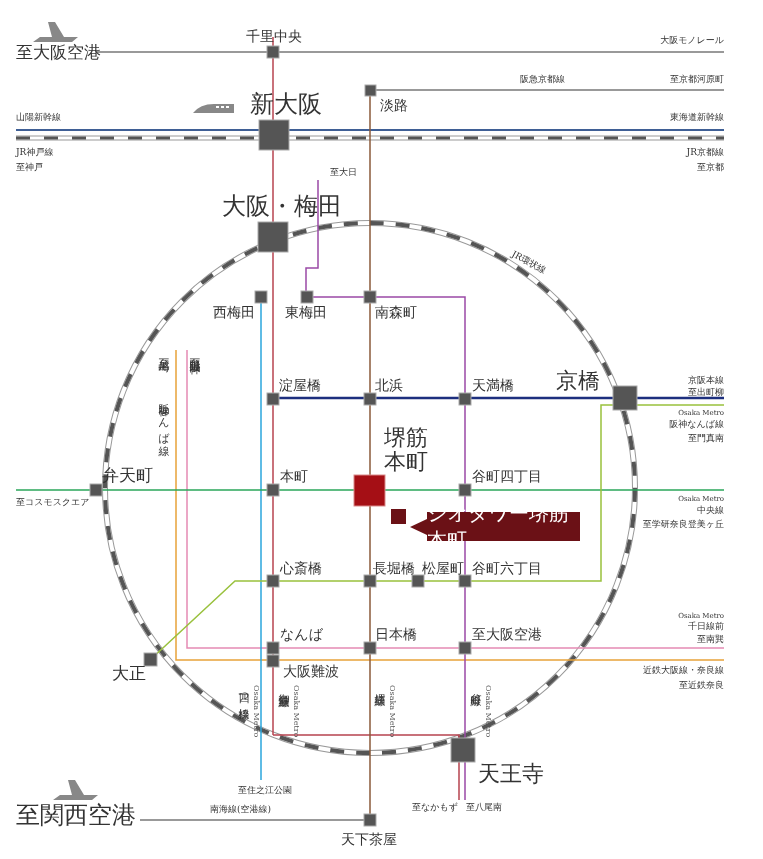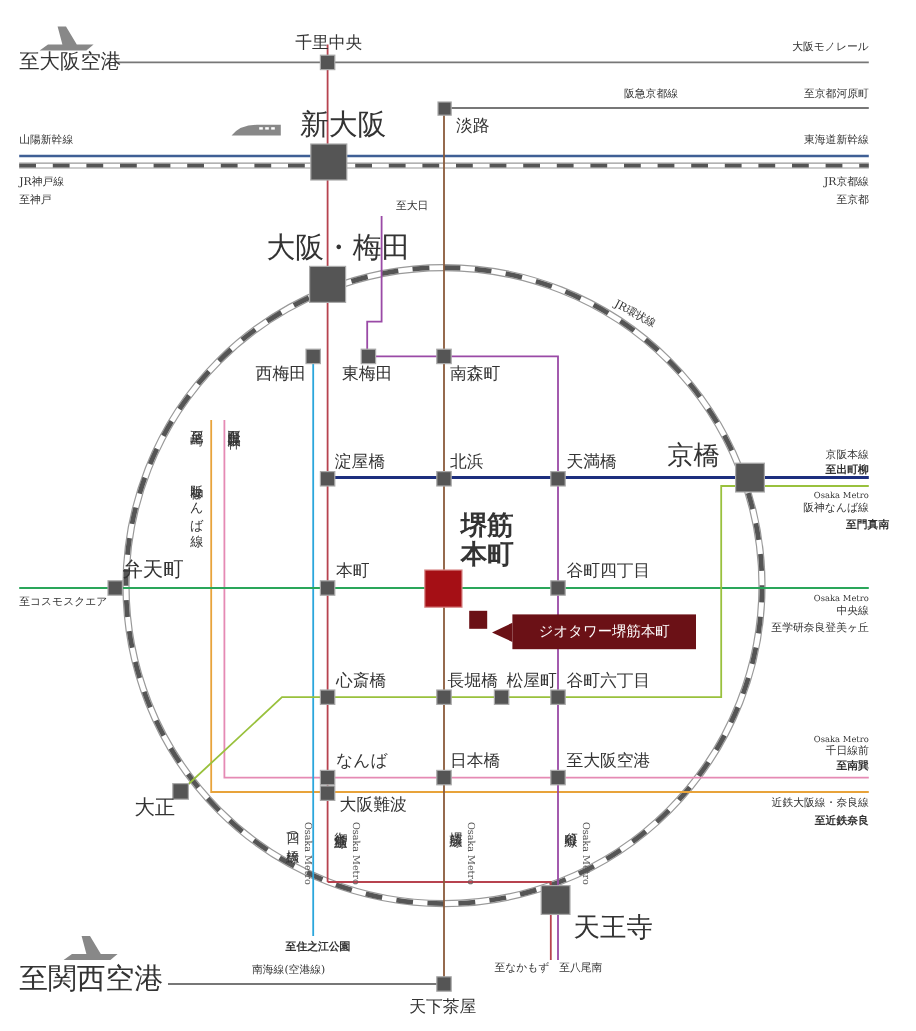--- a/index.html
+++ b/index.html
@@ -6,26 +6,26 @@
   body { width:763px; height:859px; position:relative; overflow:hidden;
          font-family: "DejaVu Serif", "Liberation Serif", serif; color:#333; }
   svg { position:absolute; left:0; top:0; }
   .lbl { position:absolute; white-space:nowrap; color:#333; line-height:1; }
   .s11 { font-size:11px; }
   .s9 { font-size:9px; }
   .s14 { font-size:14px; }
   .s16 { font-size:17px; }
   .s22 { font-size:22px; }
   .s24 { font-size:24px; }
-  .bold { font-weight:bold; }
+  .bold { font-weight:normal; }
   .right { text-align:center; }
   .vert { writing-mode: vertical-rl; text-orientation: upright; letter-spacing:1px; }
   .vert-rot { writing-mode: vertical-rl; font-size:8px; color:#555; }
   .callout { position:absolute; left:427px; top:512px; width:153px; height:29px;
-             background:#6b1116; color:#fff; font-size:12px; display:flex;
+             background:#6b1116; color:#fff; font-size:20px; display:flex;
              align-items:center; justify-content:center; }
   .callout-tip { position:absolute; left:410px; top:519px; width:0; height:0;
              border-top:8px solid transparent; border-bottom:8px solid transparent;
              border-right:17px solid #6b1116; }
 </style>
 </head>
 <body>
 
 <svg width="763" height="859" viewBox="0 0 763 859" xmlns="http://www.w3.org/2000/svg">
 
@@ -137,21 +137,21 @@
 <div class="lbl s11 vert" style="left:189px;top:350px;">至野田阪神</div>
 
 <div class="lbl s14" style="left:279px;top:378px;">淀屋橋</div>
 <div class="lbl s14" style="left:375px;top:378px;">北浜</div>
 <div class="lbl s14" style="left:472px;top:378px;">天満橋</div>
 <div class="lbl s22" style="left:556px;top:370px;">京橋</div>
 <div class="lbl s9 right" style="right:39px;top:376px;">京阪本線</div>
 <div class="lbl s9 right bold" style="right:39px;top:388px;">至出町柳</div>
 <div class="lbl right" style="right:39px;top:410px;font-size:7px;">Osaka Metro</div>
 <div class="lbl s9 right" style="right:39px;top:420px;">阪神なんば線</div>
-<div class="lbl s9 right bold" style="right:22px;top:434px;margin-left:48px;">至門真南</div>
+<div class="lbl s9 right bold" style="right:39px;top:434px;margin-left:48px;">至門真南</div>
 
 <div class="lbl s22 bold" style="left:384px;top:427px;">堺筋</div>
 <div class="lbl s22 bold" style="left:384px;top:451px;">本町</div>
 
 <div class="lbl s16" style="left:102px;top:467px;">弁天町</div>
 <div class="lbl s14" style="left:280px;top:469px;">本町</div>
 <div class="lbl s14" style="left:472px;top:469px;">谷町四丁目</div>
 <div class="lbl s9" style="left:16px;top:498px;">至コスモスクエア</div>
 <div class="lbl right" style="right:39px;top:496px;font-size:7px;">Osaka Metro</div>
 <div class="lbl s9 right" style="right:39px;top:506px;">中央線</div>

